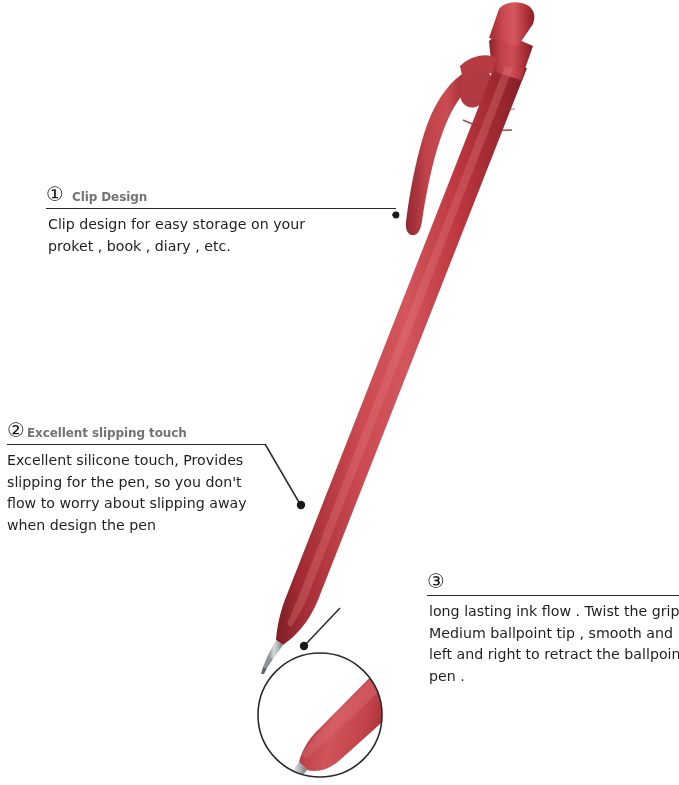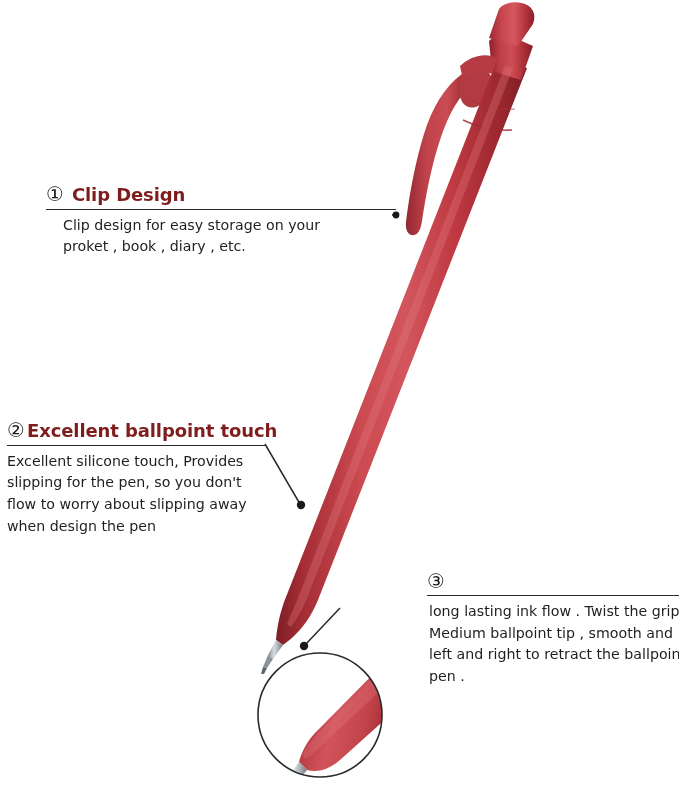--- a/index.html
+++ b/index.html
@@ -30,23 +30,23 @@
     align-items: baseline;
     white-space: nowrap;
   }
   .callout-num {
     font-size: 20px;
     line-height: 1;
     color: #1a1a1a;
     font-family: "DejaVu Sans", "Liberation Sans", sans-serif;
   }
   .callout-title {
-    font-size: 18px;
+    font-size: 12px;
     font-weight: bold;
-    color: #7f1d1d;
+    color: #737373;
     letter-spacing: -0.1px;
     line-height: 1.1;
     font-family: "DejaVu Sans", "Liberation Sans", sans-serif;
   }
   .callout-rule {
     border-top: 1.6px solid #2a2a2a;
     margin-top: 4px;
   }
   .callout-body {
     font-size: 14.2px;
@@ -54,21 +54,21 @@
     color: #1f1f1f;
     margin-top: 5px;
     font-family: "DejaVu Sans", "Liberation Sans", sans-serif;
   }
   .callout-body div { white-space: nowrap; }
 
   
   #callout-1 { left: 46px; top: 184px; width: 350px; }
   #callout-1 .callout-num { margin-right: 8px; }
   #callout-1 .callout-rule { width: 350px; }
-  #callout-1 .callout-body { margin-left: 17px; }
+  #callout-1 .callout-body { margin-left: 2px; }
 
   
   #callout-2 { left: 7px; top: 420px; width: 258px; }
   #callout-2 .callout-num { margin-right: 2px; }
   #callout-2 .callout-rule { width: 258px; }
 
   
   #callout-3 { left: 427px; top: 571px; width: 252px; }
   #callout-3 .callout-num { margin-right: 3px; }
   #callout-3 .callout-rule { width: 252px; }
@@ -236,21 +236,21 @@
     <div class="callout-rule"></div>
     <div class="callout-body">
       <div>Clip design for easy storage on your</div>
       <div>proket , book , diary , etc.</div>
     </div>
   </div>
 
   <div class="callout" id="callout-2">
     <div class="callout-head">
       <span class="callout-num">②</span>
-      <span class="callout-title">Excellent ballpoint touch</span>
+      <span class="callout-title">Excellent slipping touch</span>
     </div>
     <div class="callout-rule"></div>
     <div class="callout-body">
       <div>Excellent silicone touch, Provides</div>
       <div>slipping for the pen, so you don't</div>
       <div>flow to worry about slipping away</div>
       <div>when design the pen</div>
     </div>
   </div>
 

